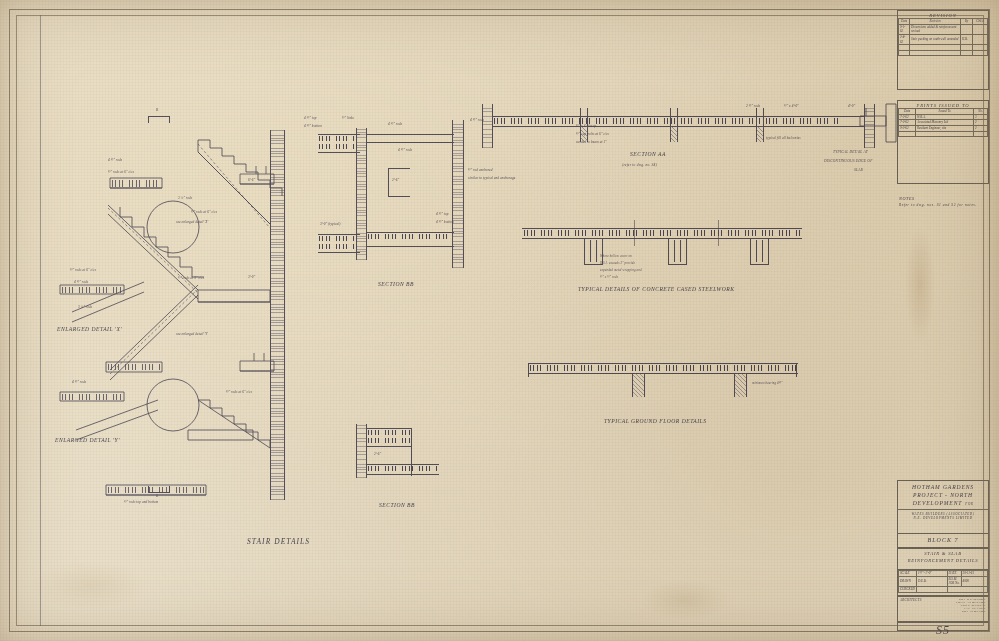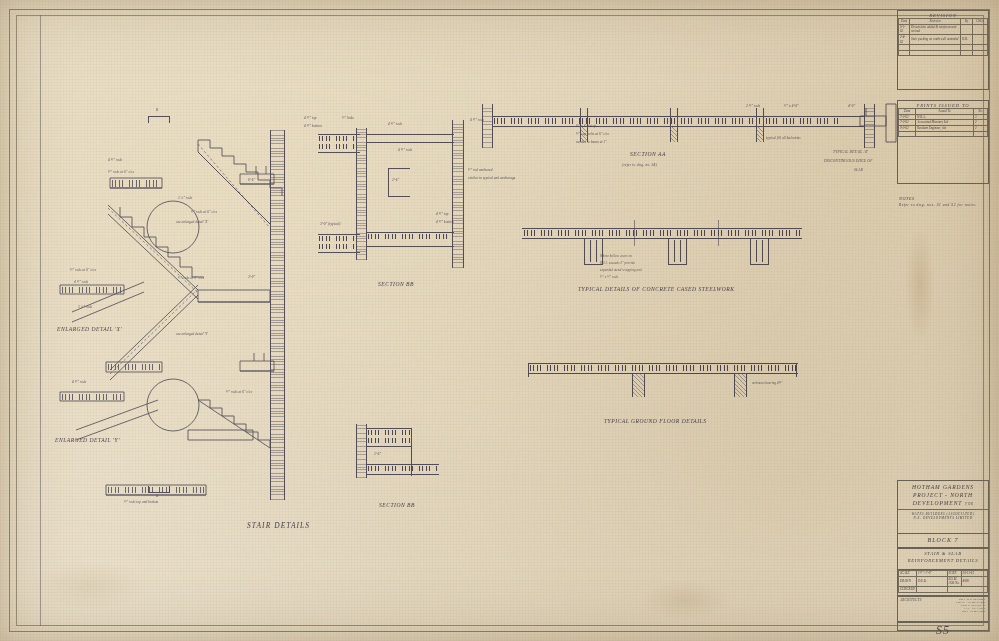--- a/index.html
+++ b/index.html
@@ -138,21 +138,21 @@
     <div class="hand dim" style="left:30px;top:205px;">3 ¾" rods</div>
     <div class="hand dim" style="left:128px;top:232px;">see enlarged detail 'Y'</div>
     <div class="hand dim" style="left:130px;top:176px;">½" rods at 9" c/cs</div>
     <div class="hand dim" style="left:24px;top:280px;">4 ½" rods</div>
     <div class="hand dim" style="left:76px;top:400px;">½" rods top and bottom</div>
     <div class="hand dim" style="left:178px;top:290px;">½" rods at 6" c/cs</div>
     <div class="hand dim" style="left:200px;top:175px;">3'-0"</div>
     <div class="hand dim" style="left:200px;top:78px;">6'-6"</div>
   </div>
 
-  <div class="hand lbl" style="position:absolute;left:247px;top:521px;">STAIR DETAILS</div>
+  <div class="hand lbl" style="position:absolute;left:247px;top:537px;">STAIR DETAILS</div>
 
   <div class="hand lbl2" style="position:absolute;left:57px;top:326px;">ENLARGED  DETAIL 'X'</div>
   <div class="hand lbl2" style="position:absolute;left:55px;top:437px;">ENLARGED  DETAIL 'Y'</div>
 
   <svg class="svgbox" style="left:236px;top:160px;" width="46" height="46">
     <g stroke="#55505c" stroke-width=".8" fill="none">
       <path d="M4,14 h34 v10 h-34 z"></path>
         <path d="M4,24 h34"></path>
       <path d="M20,14 v-8 M30,14 v-8"></path>
     </g>

